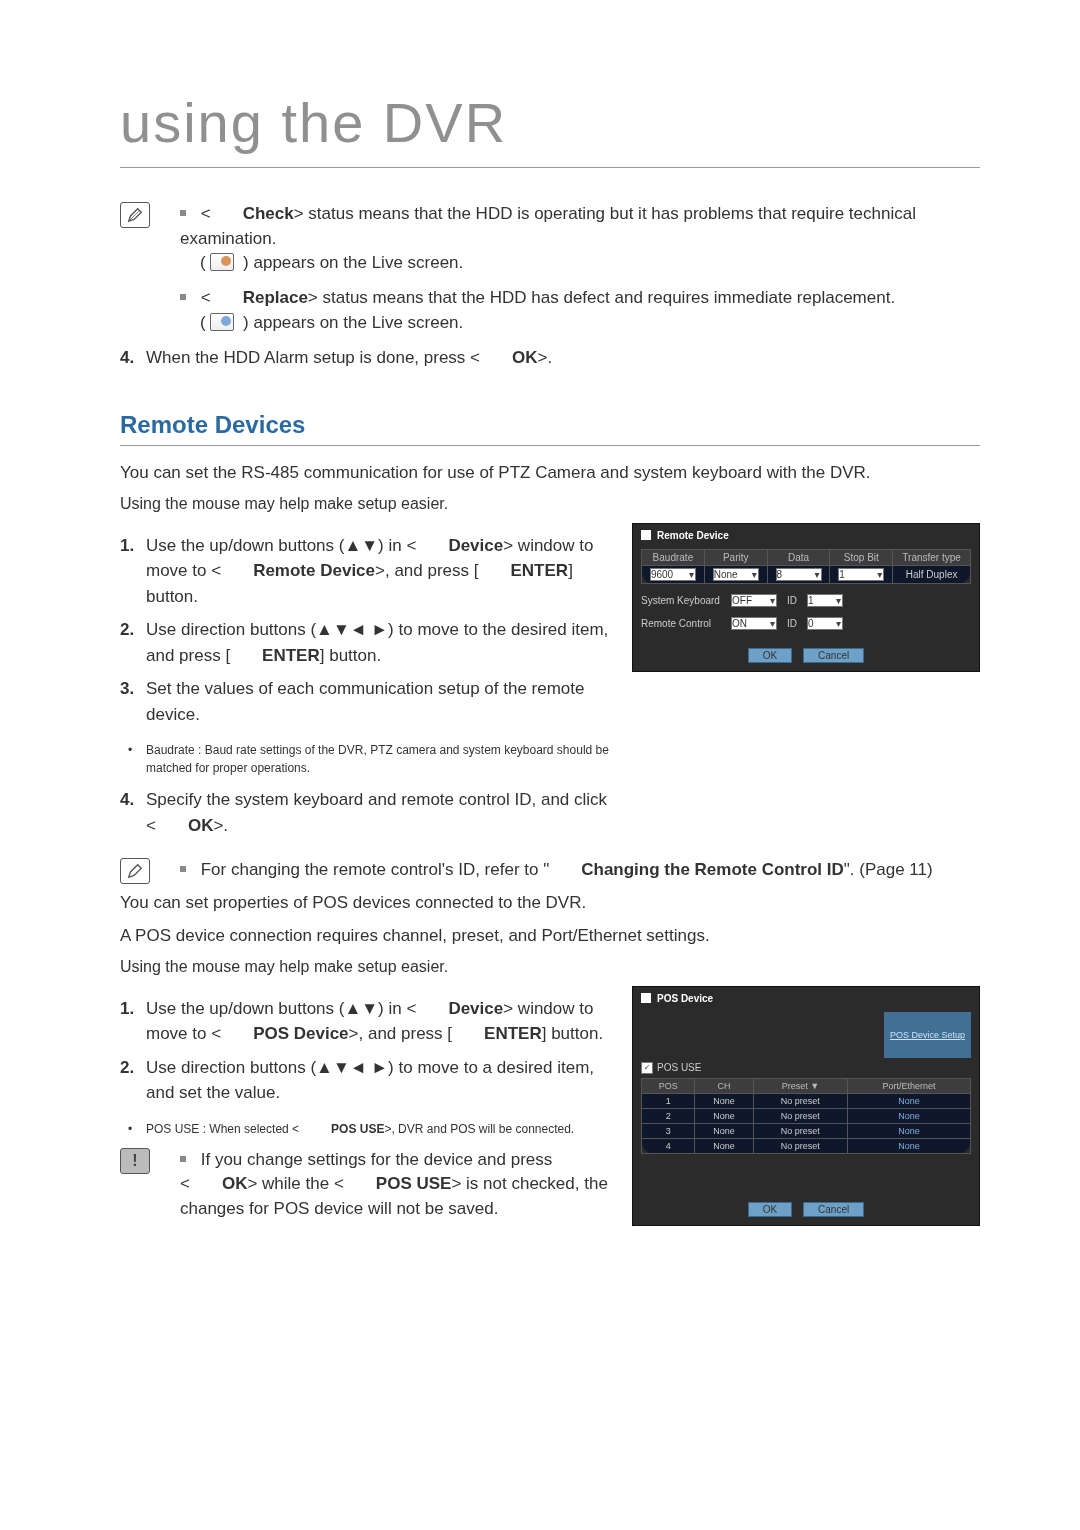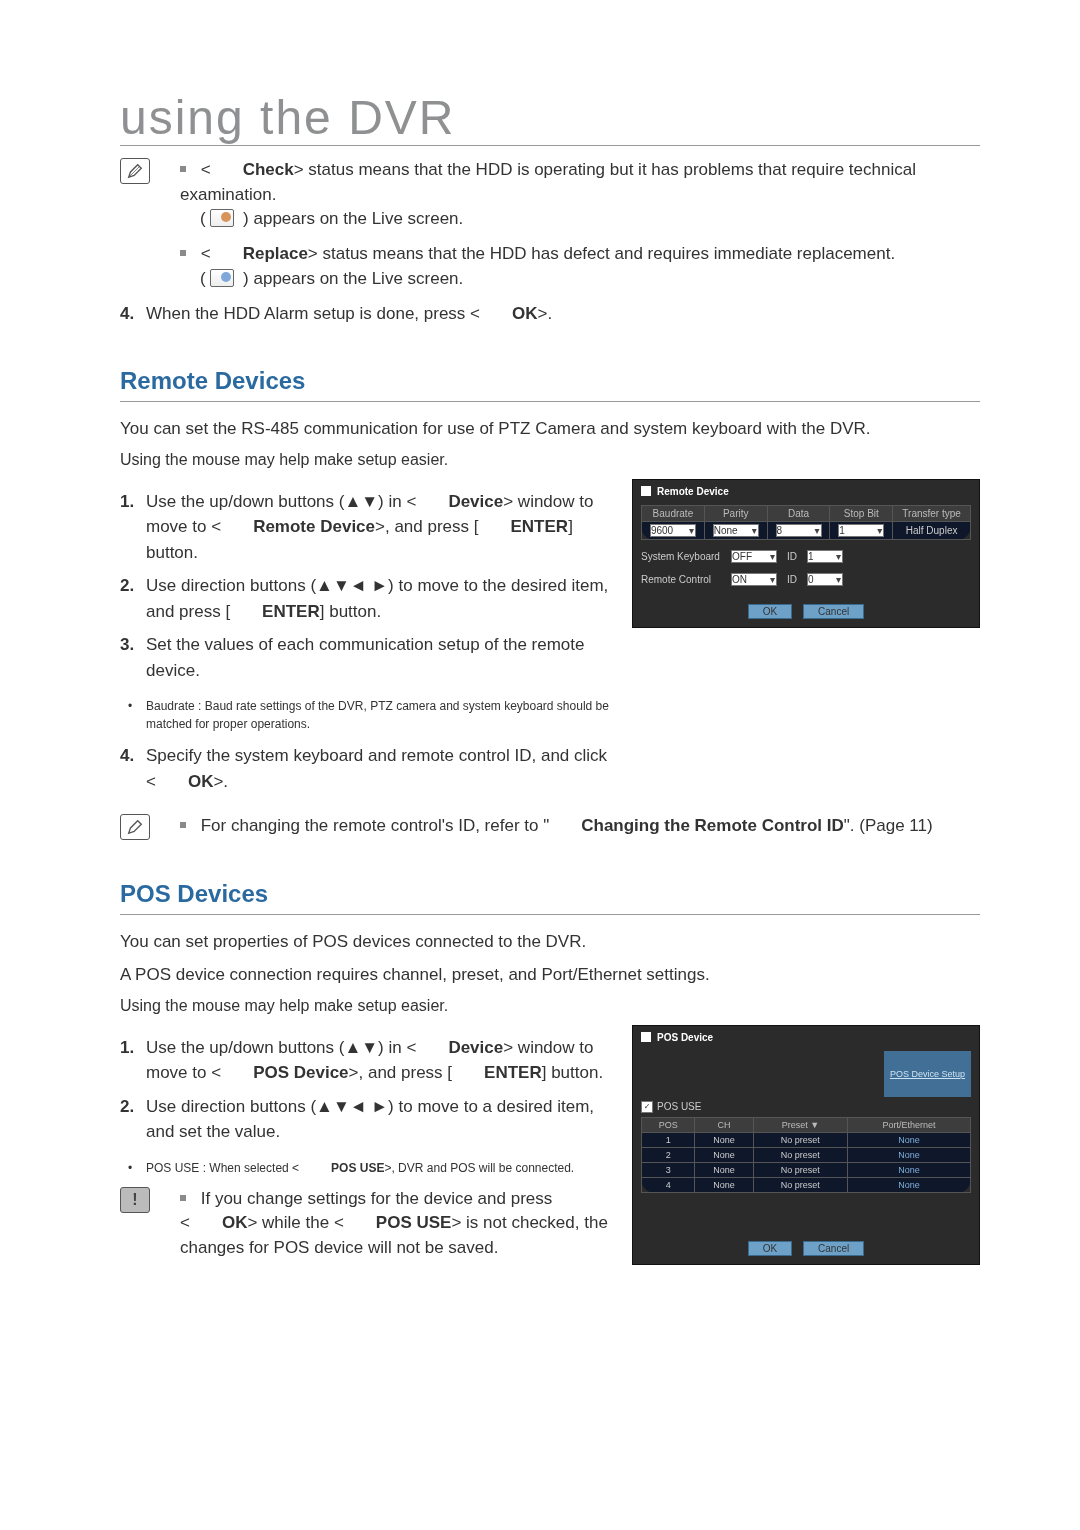--- a/index.html
+++ b/index.html
@@ -7,27 +7,27 @@
     padding: 0;
     background: #fff;
     font-family: Arial, Helvetica, sans-serif;
     color: #333;
     width: 1080px;
   }
   .page {
     padding: 90px 100px 60px 120px;
   }
   .chapter-title {
-    font-size: 48px;
+    font-size: 56px;
     font-weight: 200;
     letter-spacing: 2px;
     color: #8f9091;
     border-bottom: 1px solid #999;
-    padding-bottom: 0;
-    margin-bottom: 12px;
+    padding-bottom: 12px;
+    margin-bottom: 34px;
     font-family: "Helvetica Neue", Arial, sans-serif;
   }
   .note-row {
     display: flex;
     align-items: flex-start;
     margin: 6px 0 4px 0;
   }
   .pencil-icon, .caution-icon-box {
     width: 28px;
     height: 24px;
@@ -221,21 +221,20 @@
     <div class="pencil-icon">
       <svg width="18" height="18" viewBox="0 0 20 20">
           <path d="M3 17 L5 11 L13 3 L17 7 L9 15 Z" fill="none" stroke="#555" stroke-width="1.5"></path>
         </svg>
     </div>
     <div class="note-content bullet-square">
       <span>For changing the remote control's ID, refer to "</span><b>Changing the Remote Control ID</b><span>". (Page 11)</span>
     </div>
   </div>
 
-  <div class="section-title">POS Devices</div>
   <div class="body-text">You can set properties of POS devices connected to the DVR.</div>
   <div class="body-text">A POS device connection requires channel, preset, and Port/Ethernet settings.</div>
   <div class="body-text" style="font-size:16px;">Using the mouse may help make setup easier.</div>
 
   <div class="two-col">
     <div class="col-left">
       <ol class="steps">
         <li>Use the up/down buttons (▲▼) in &lt;<b>Device</b>&gt; window to move to &lt;<b>POS Device</b>&gt;, and press [<b>ENTER</b>] button.</li>
         <li>Use direction buttons (▲▼◄ ►) to move to a desired item, and set the value.</li>
       </ol>

